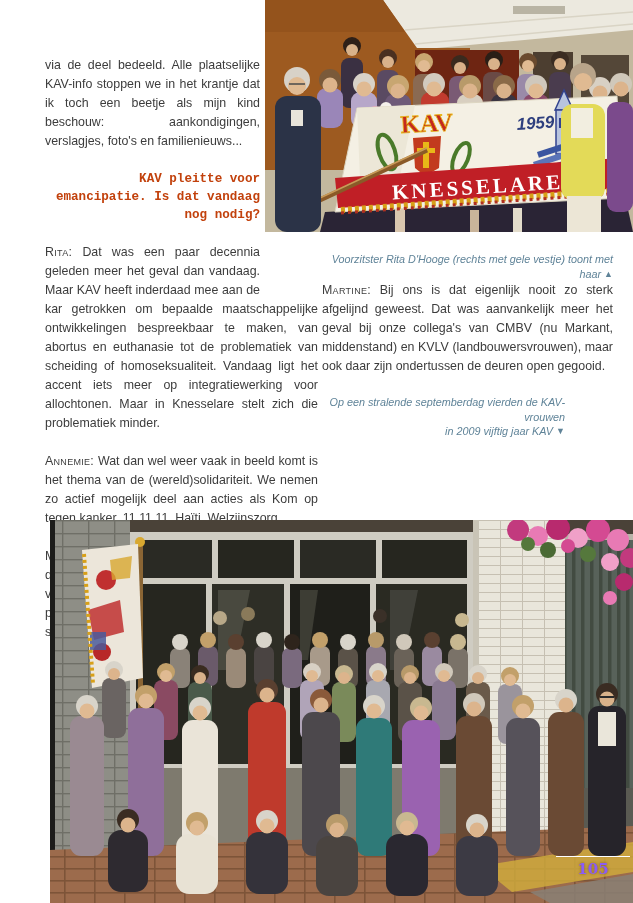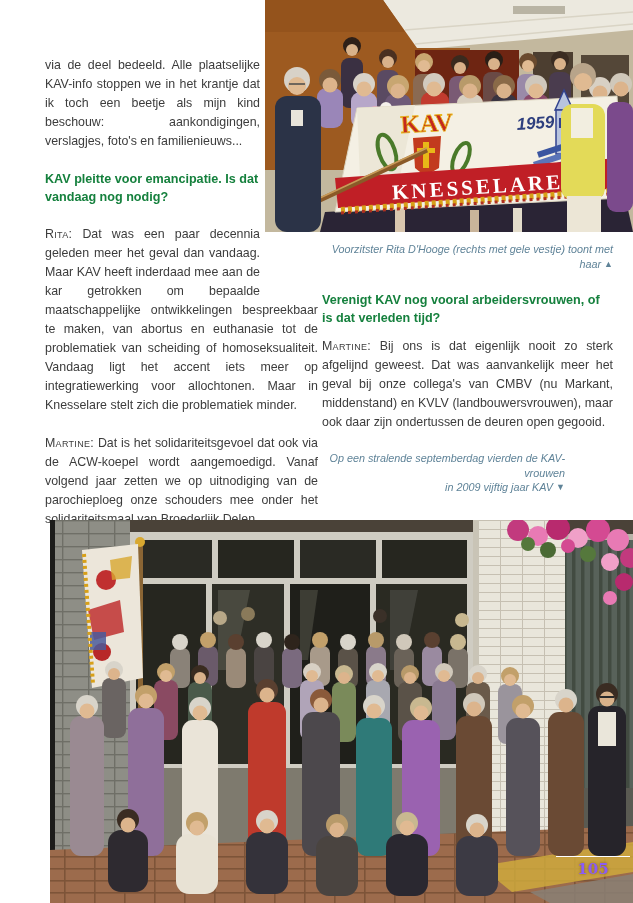--- a/index.html
+++ b/index.html
@@ -3,23 +3,23 @@
 <meta charset="utf-8">
 <style>
   html,body{margin:0;padding:0;background:#ffffff;}
   .page{position:relative;width:633px;height:903px;background:#fff;overflow:hidden;
         font-family:"Liberation Sans",sans-serif;color:#3c3c3c;}
   
   .col-left{position:absolute;left:45px;top:56px;width:273px;
             font-size:12.4px;line-height:19px;text-align:justify;hyphens:auto;}
   .wrap-spacer{float:right;width:58px;height:228px;}
   .col-left p{margin:0 0 19px;}
-  .question{font-weight:bold;color:#15803d;font-size:12.6px;line-height:18px;
-            text-align:left;margin:0 0 10px;}
-  .col-right{position:absolute;left:322px;top:242px;width:291px;
+  .question{font-weight:bold;color:#c2410c;font-size:12.6px;line-height:18px;
+            text-align:right;margin:0 0 10px;font-family:Liberation Mono, monospace;}
+  .col-right{position:absolute;left:322px;top:252px;width:291px;
              font-size:12.4px;line-height:19px;text-align:justify;hyphens:auto;}
   .col-right p{margin:0 0 19px;}
   .col-right .question{margin:20px 0 10px;}
   .spk{font-variant:small-caps;letter-spacing:.3px;}
   .caption{font-style:italic;color:#5f8398;font-size:10.8px;line-height:14.5px;
            text-align:right;}
   .caption .l2pad{display:block;padding-right:46px;}
   .caption-bottom{margin-top:14px;padding-right:48px;}
   .mk{font-style:normal;font-size:9px;vertical-align:1px;}
   
@@ -169,29 +169,29 @@
         <circle cx="356" cy="89" r="7.5" fill="#dcb48c"></circle>
       </g>
     </svg>
   </div>
 
   <div class="col-left">
     <div class="wrap-spacer"></div>
     <p>via de deel bedeeld. Alle plaatselijke KAV-info stoppen we in het krantje dat ik toch een beetje als mijn kind beschouw: aankondigingen, verslagjes, foto's en familienieuws...</p>
     <p class="question">KAV pleitte voor emancipatie. Is dat vandaag nog nodig?</p>
     <p><span class="spk">Rita:</span> <span>Dat was een paar decennia geleden meer het geval dan vandaag. Maar KAV heeft inderdaad mee aan de kar getrokken om bepaalde maatschappelijke ontwikkelingen bespreekbaar te maken, van abortus en euthanasie tot de problematiek van scheiding of homoseksualiteit. Vandaag ligt het accent iets meer op integratiewerking voor allochtonen. Maar in Knesselare stelt zich die problematiek minder.</span></p>
+    <p><span class="spk">Annemie:</span> <span>Wat dan wel weer vaak in beeld komt is het thema van de (wereld)solidariteit. We nemen zo actief mogelijk deel aan acties als Kom op tegen kanker, 11.11.11, Haïti, Welzijnszorg...</span></p>
     <p><span class="spk">Martine:</span> <span>Dat is het solidariteitsgevoel dat ook via de ACW-koepel wordt aangemoedigd. Vanaf volgend jaar zetten we op uitnodiging van de parochieploeg onze schouders mee onder het solidariteitsmaal van Broederlijk Delen.</span></p>
   </div>
 
   <div class="col-right">
     <div class="caption">
       <span>Voorzitster Rita D'Hooge (rechts met gele vestje) toont met haar</span>
       <span class="mk">▲</span>
     </div>
-    <p class="question">Verenigt KAV nog vooral arbeidersvrouwen, of is dat verleden tijd?</p>
     <p><span class="spk">Martine:</span> <span>Bij ons is dat eigenlijk nooit zo sterk afgelijnd geweest. Dat was aanvankelijk meer het geval bij onze collega's van CMBV (nu Markant, middenstand) en KVLV (landbouwersvrouwen), maar ook daar zijn ondertussen de deuren open gegooid.</span></p>
     <div class="caption caption-bottom">
       <span>Op een stralende septemberdag vierden de KAV-vrouwen</span><br>
       <span>in 2009 vijftig jaar KAV</span>
       <span class="mk">▼</span>
     </div>
   </div>
 
   <div class="photo-bottom">
     <svg viewBox="0 0 583 383" width="583" height="383">

